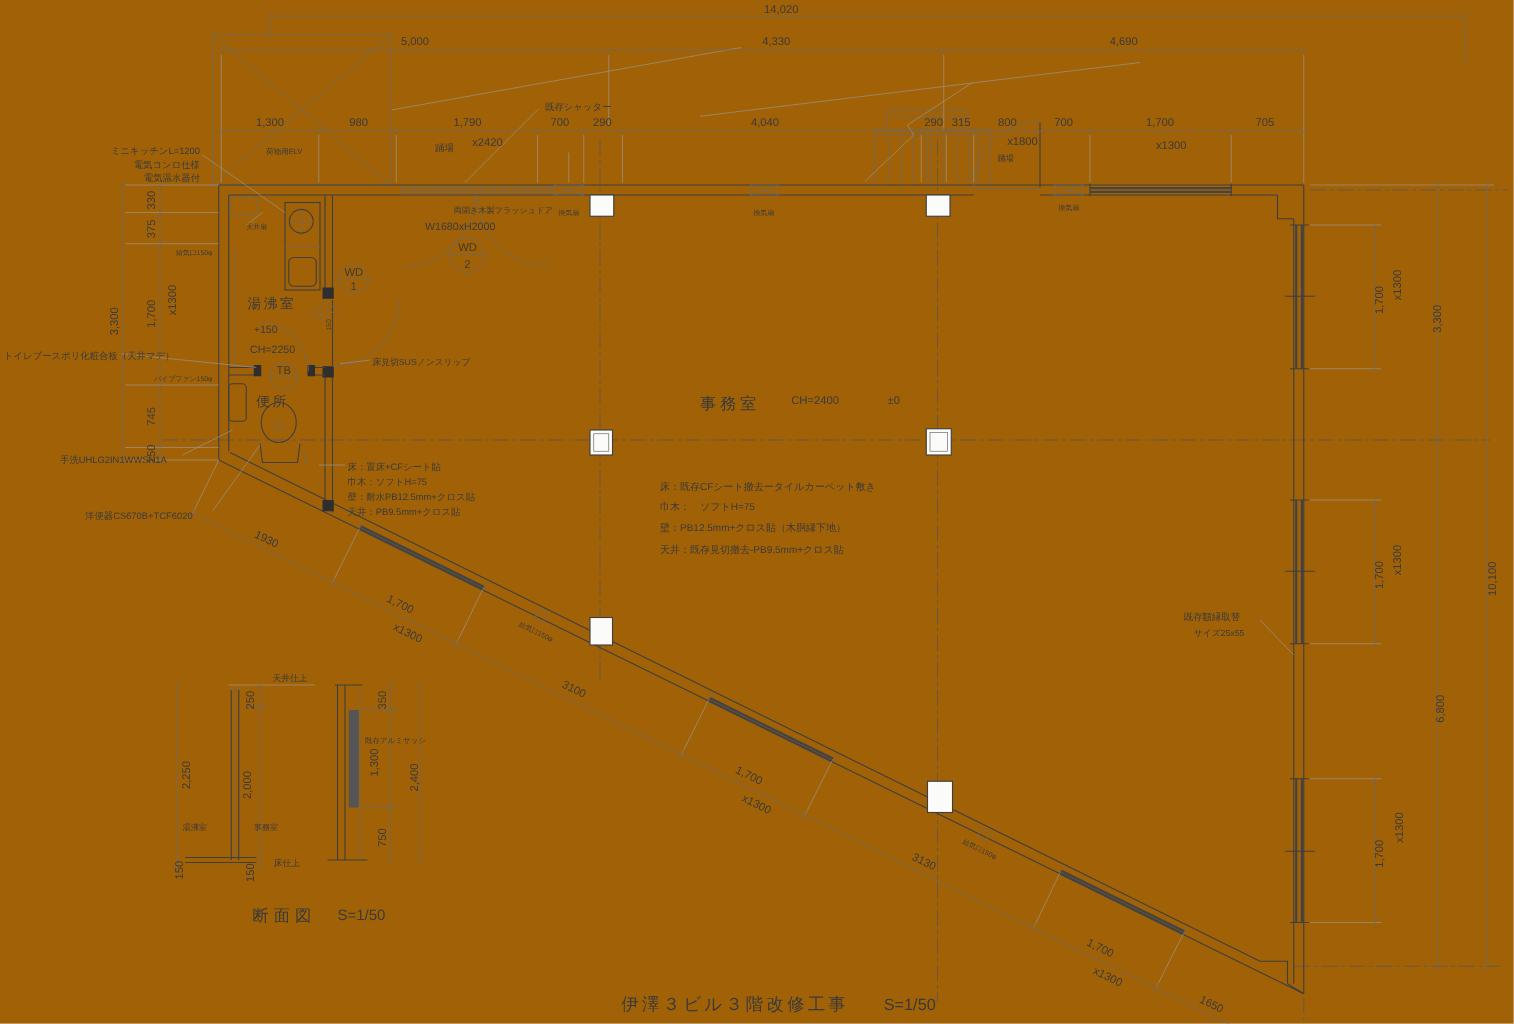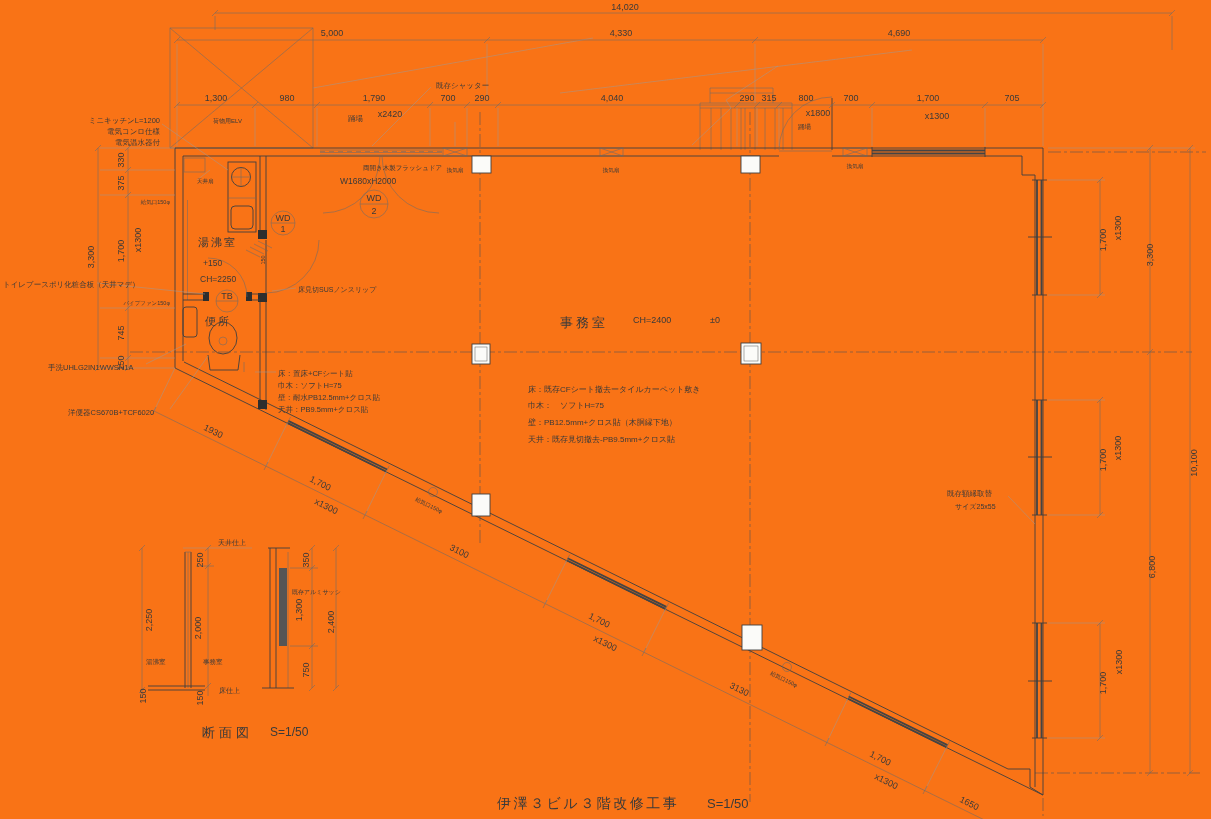--- a/index.html
+++ b/index.html
@@ -1,16 +1,16 @@
 <!DOCTYPE html>
 <html><head>
 <meta charset="utf-8">
 <style>
   html,body{margin:0;padding:0;background:#e8e8e6;}
-  .page{position:relative;width:1211px;height:819px;background:#f97316;overflow:hidden;
+  .page{position:relative;width:1211px;height:819px;background:#a16207;overflow:hidden;
         font-family:"Liberation Sans",sans-serif;}
   svg text{fill:#3a3a3a;font-family:"Liberation Sans",sans-serif;}
   .ln{stroke:#3f3f3f;stroke-width:.9;fill:none;}
   .lt{stroke:#6a6a6a;stroke-width:.55;fill:none;}
   .ft{stroke:#9a9a9a;stroke-width:.5;fill:none;}
   .wk{stroke:#444;stroke-width:1.8;fill:none;}
   .chain{stroke:#555;stroke-width:.6;fill:none;stroke-dasharray:13 3 3 3;}
   .blk{fill:#2e2e2e;stroke:none;}
   .wht{fill:#fbfbf9;stroke:#3f3f3f;stroke-width:.9;}
   .dimt{font-size:9px;text-anchor:middle;}

